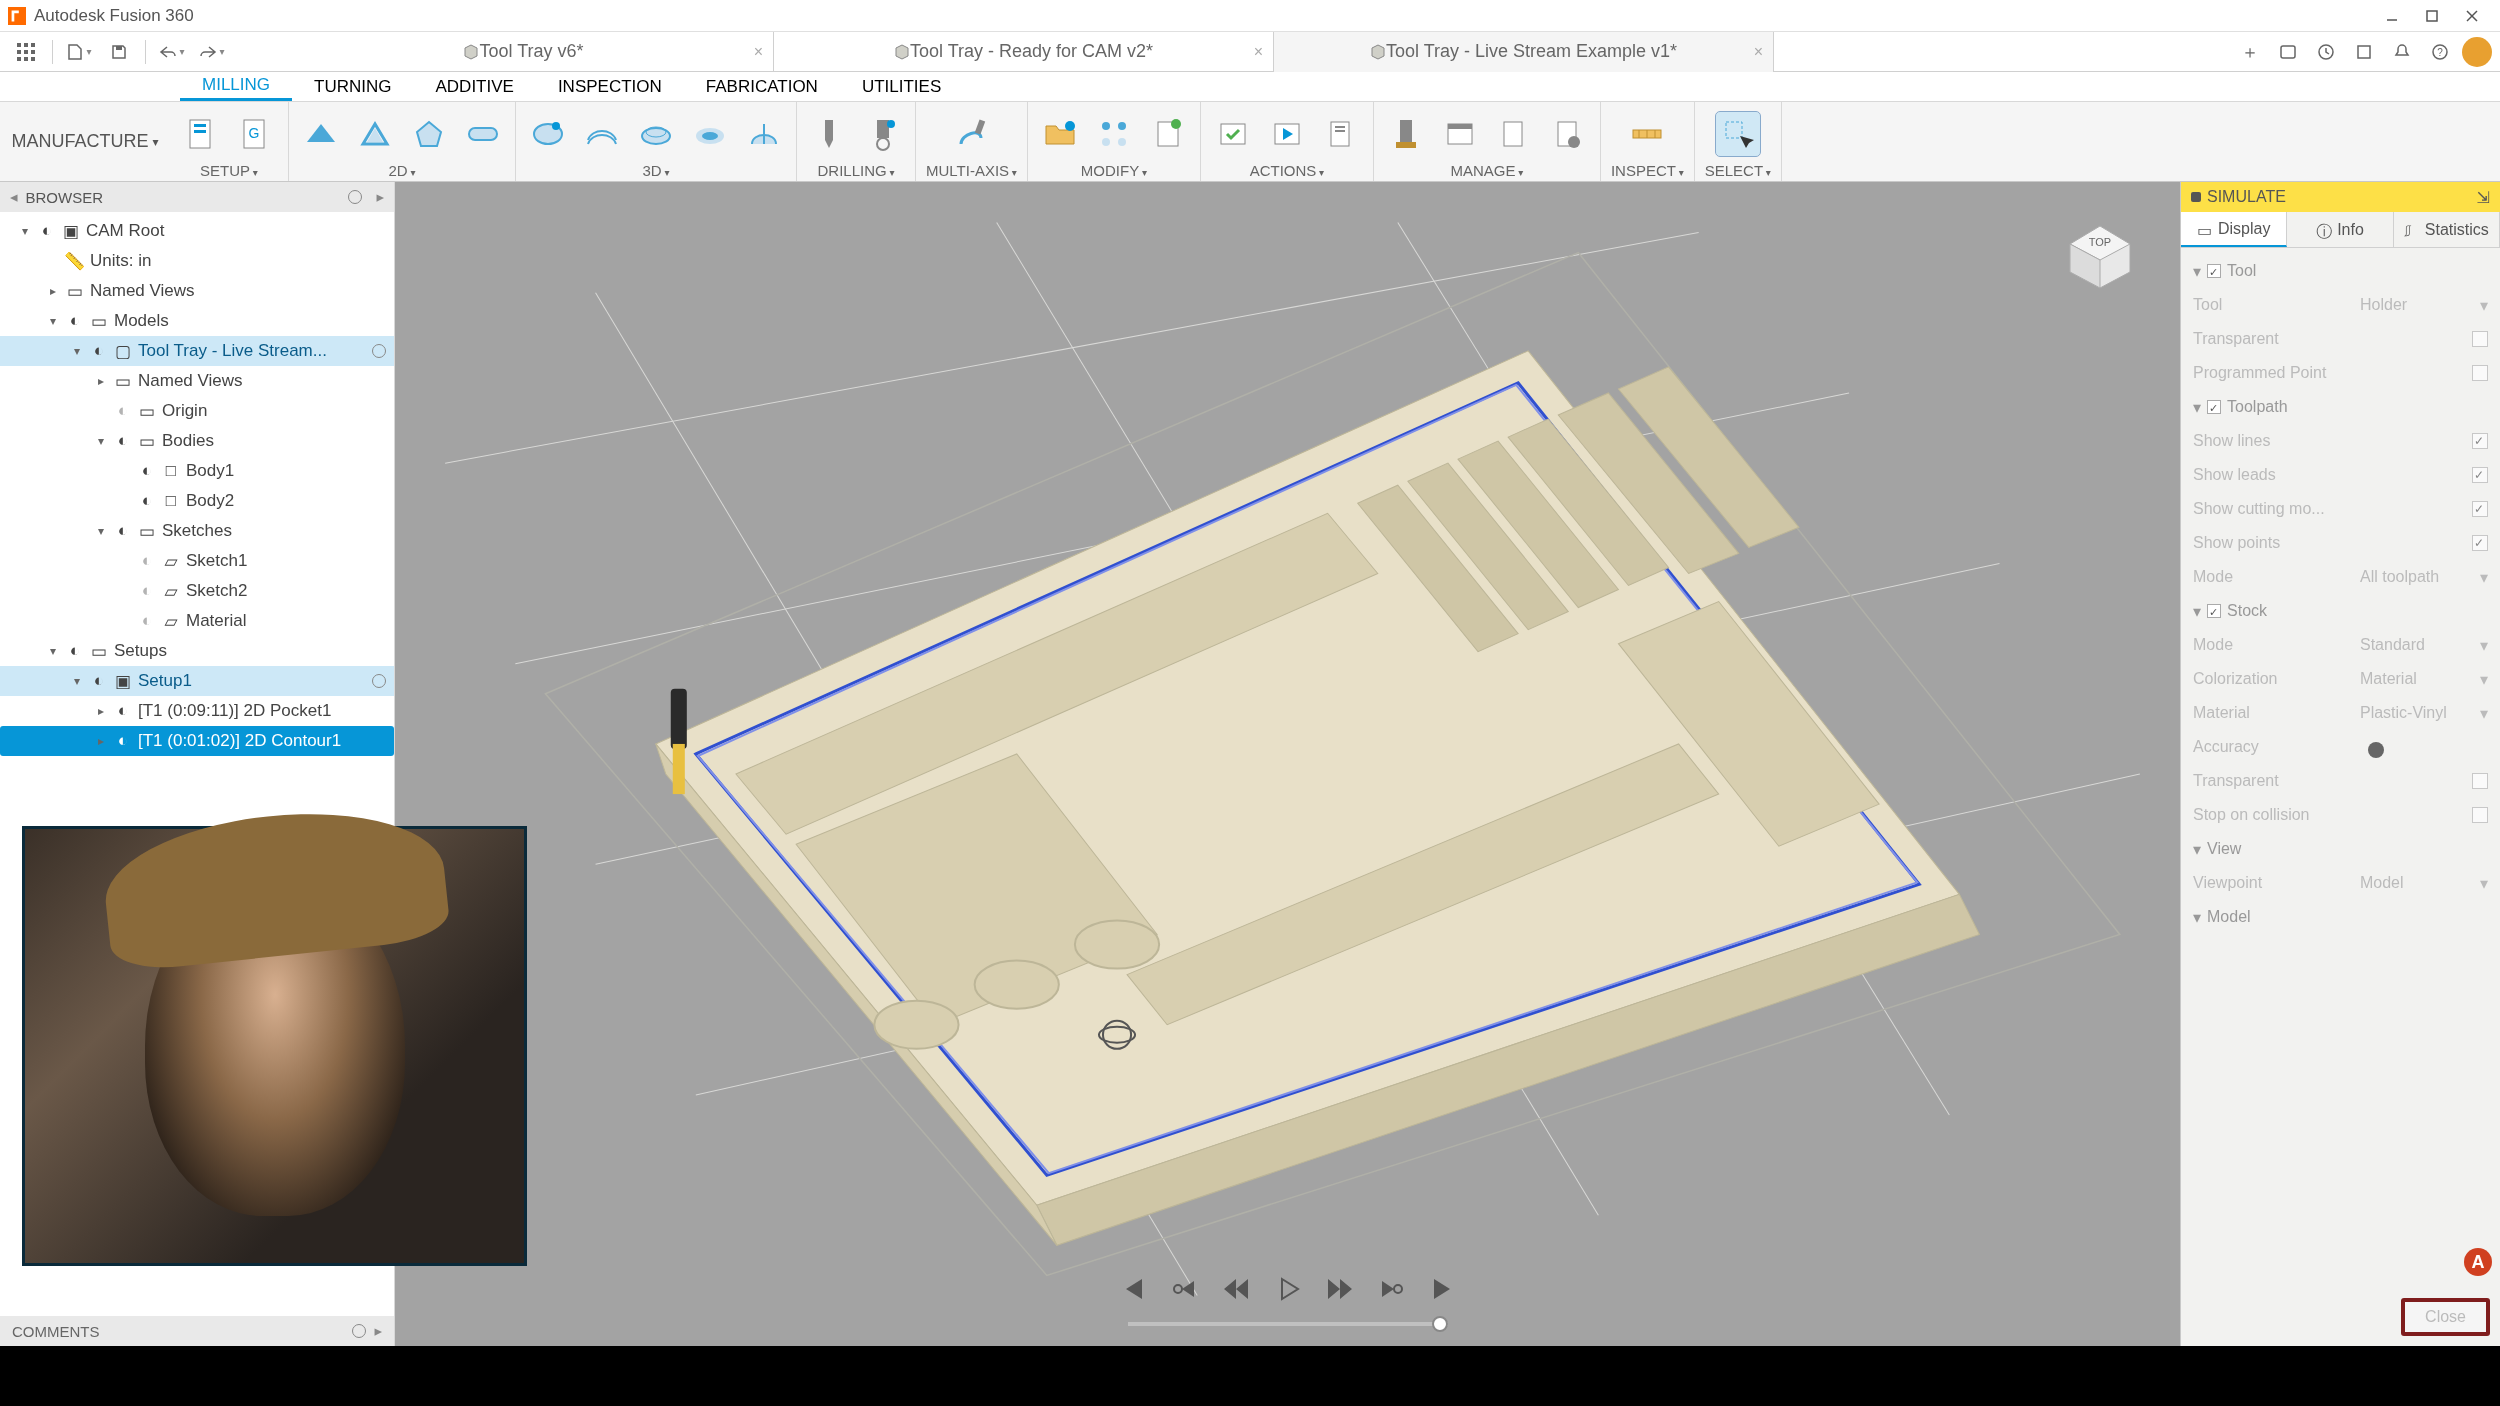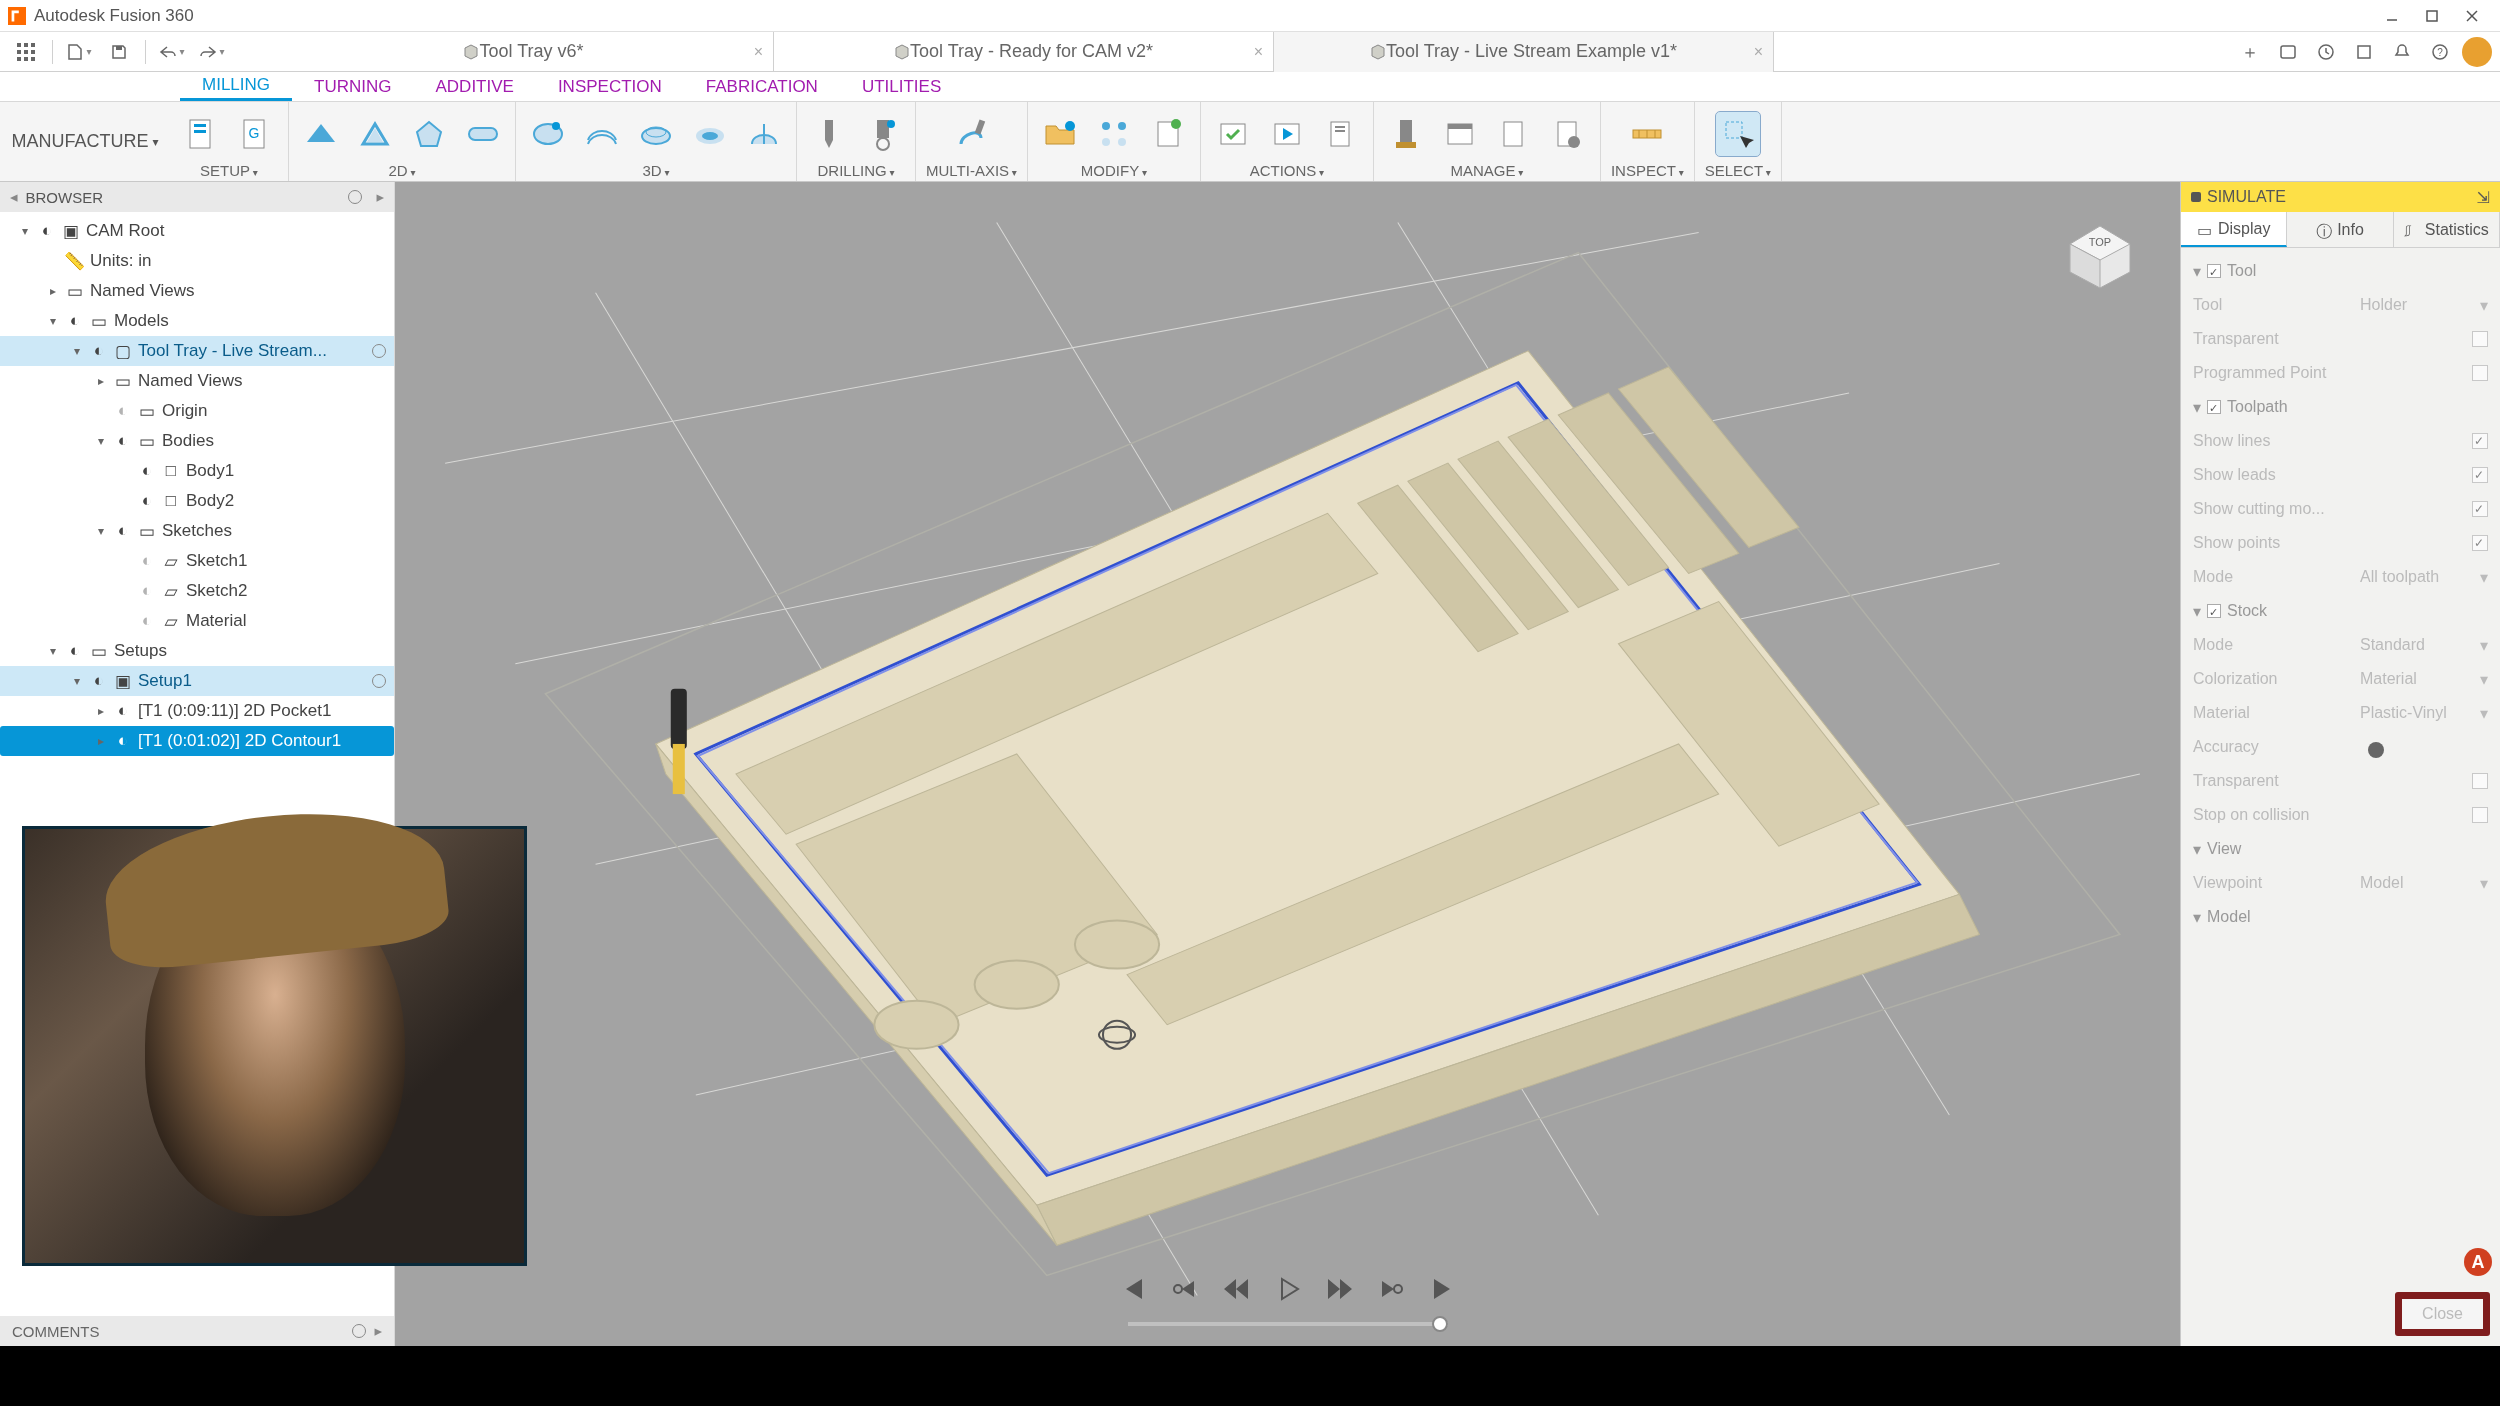--- a/index.html
+++ b/index.html
@@ -21,21 +21,21 @@
 .qat .doctab { min-width:500px; display:flex; align-items:center; justify-content:center; border-right:1px solid #d0d0d0; font-size:18px; color:#666; position:relative; }
 .qat .doctab.active { background:#f5f5f5; }
 .qat .doctab .x { position:absolute; right:10px; color:#aaa; font-size:16px; }
 .qat .doctab .cube { width:16px; height:16px; }
 .qat .right { display:flex; gap:6px; align-items:center; }
 .qat .right .ico { width:32px; height:32px; display:flex; align-items:center; justify-content:center; color:#666; }
 .avatar { width:30px; height:30px; border-radius:50%; background:#e8a030; }
 
 
 .ribtabs { height:30px; background:#fff; display:flex; padding-left:180px; border-bottom:1px solid #d8d8d8; }
-.ribtabs .t { padding:0 22px; font-size:17px; color:#a21caf; display:flex; align-items:center; }
+.ribtabs .t { padding:0 22px; font-size:17px; color:#000000; display:flex; align-items:center; }
 .ribtabs .t.active { color:#0696d7; border-bottom:3px solid #0696d7; font-weight:500; }
 
 
 .ribbon { height:80px; background:#f5f5f5; display:flex; align-items:stretch; border-bottom:1px solid #c8c8c8; }
 .workspace { width:170px; display:flex; align-items:center; justify-content:center; font-size:18px; font-weight:500; color:#555; gap:4px; }
 .workspace::after { content:"▾"; font-size:12px; }
 .ribgroup { display:flex; flex-direction:column; align-items:center; border-right:1px solid #d8d8d8; padding:4px 10px 0; }
 .ribgroup .icons { display:flex; gap:10px; flex:1; align-items:center; }
 .ribgroup .lbl { font-size:15px; color:#666; padding-bottom:2px; }
 .ribgroup .lbl.caret::after { content:" ▾"; font-size:10px; }
@@ -92,21 +92,21 @@
 .panel-body .sect .cb { width:14px; height:14px; border:1px solid #aaa; background:#fff; }
 .panel-body .sect .cb.checked::after { content:"✓"; font-size:11px; color:#555; position:relative; top:-3px; left:1px; }
 .panel-body .prop { display:flex; align-items:center; height:34px; font-size:16px; color:#bbb; }
 .panel-body .prop .k { flex:1; }
 .panel-body .prop .v { width:120px; }
 .panel-body .prop .chk { width:16px; height:16px; border:1px solid #c8c8c8; background:#fafafa; }
 .panel-body .prop .chk.on::after { content:"✓"; font-size:12px; color:#888; position:relative; top:-3px; left:1px; }
 .panel-body .slider { height:6px; background:#d0d0d0; border-radius:3px; position:relative; margin:6px 0; }
 .panel-body .slider .sk { position:absolute; top:-5px; left:70%; width:16px; height:16px; border-radius:50%; background:#666; }
 .panel-foot { padding:10px; display:flex; justify-content:flex-end; }
-.panel-foot .btn { padding:6px 20px; border:7px solid #7f1d1d; background:#f5f5f5; color:#bbb; border-radius:3px; }
+.panel-foot .btn { padding:6px 20px; border:4px solid #7f1d1d; background:#f5f5f5; color:#bbb; border-radius:3px; }
 
 
 .comments { height:30px; background:#e9e9e9; display:flex; align-items:center; padding:0 12px; font-size:15px; color:#666; gap:8px; }
 .comments .dot { margin-left:auto; width:14px; height:14px; border:1px solid #888; border-radius:50%; }
 
 
 .blackbar { height:60px; background:#000; }
 
 .help-badge { position:absolute; right:8px; bottom:70px; width:28px; height:28px; border-radius:50%; background:#d04020; color:#fff; display:flex; align-items:center; justify-content:center; font-weight:bold; z-index:20; }
 </style>

